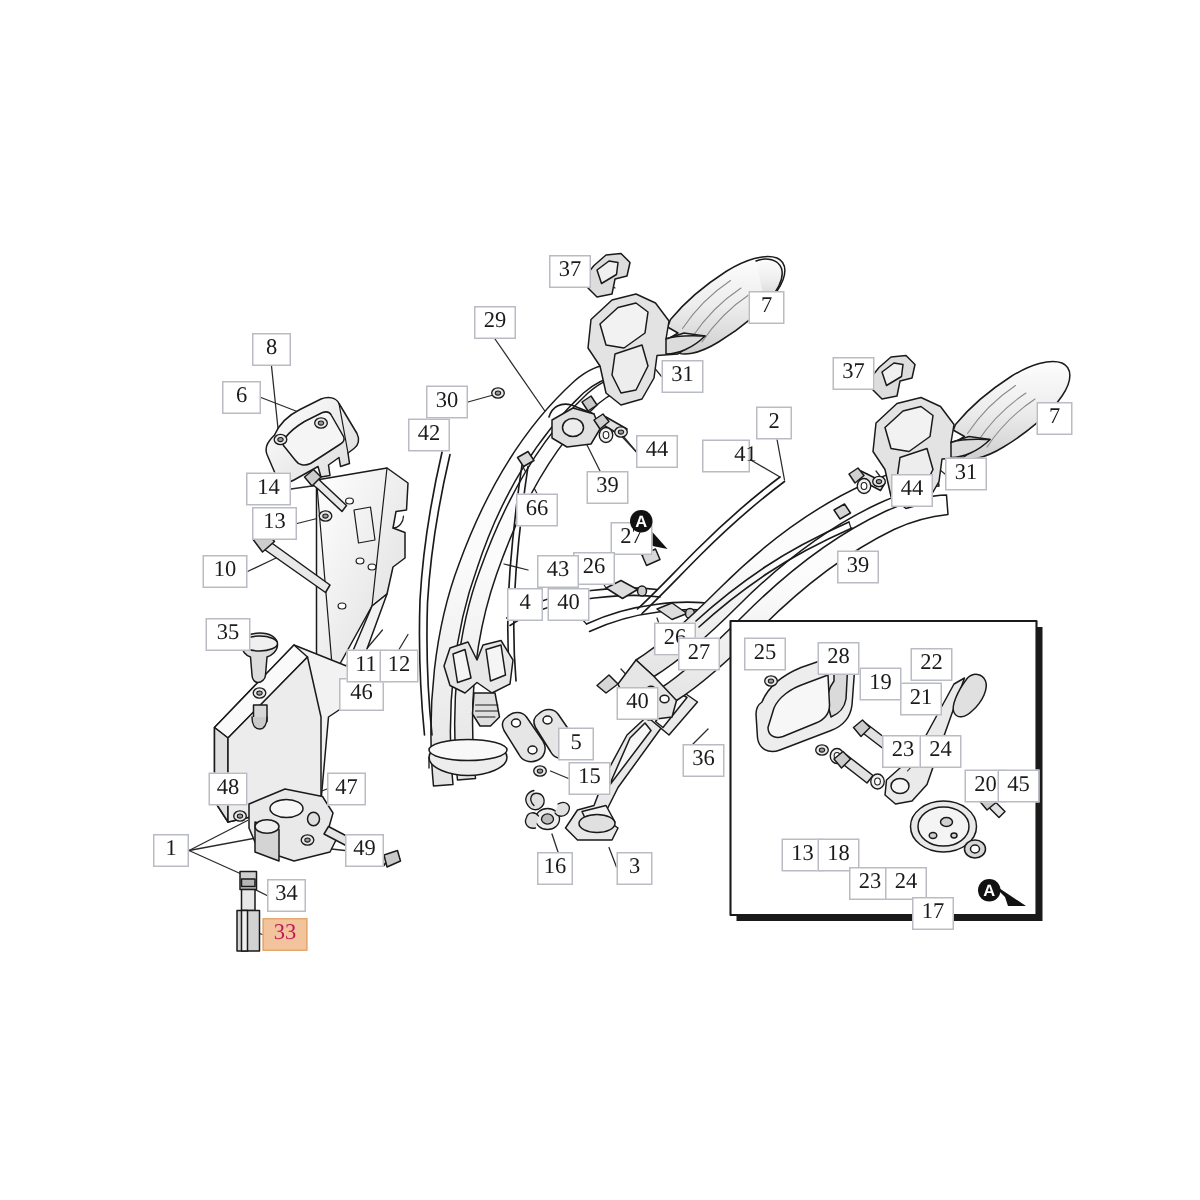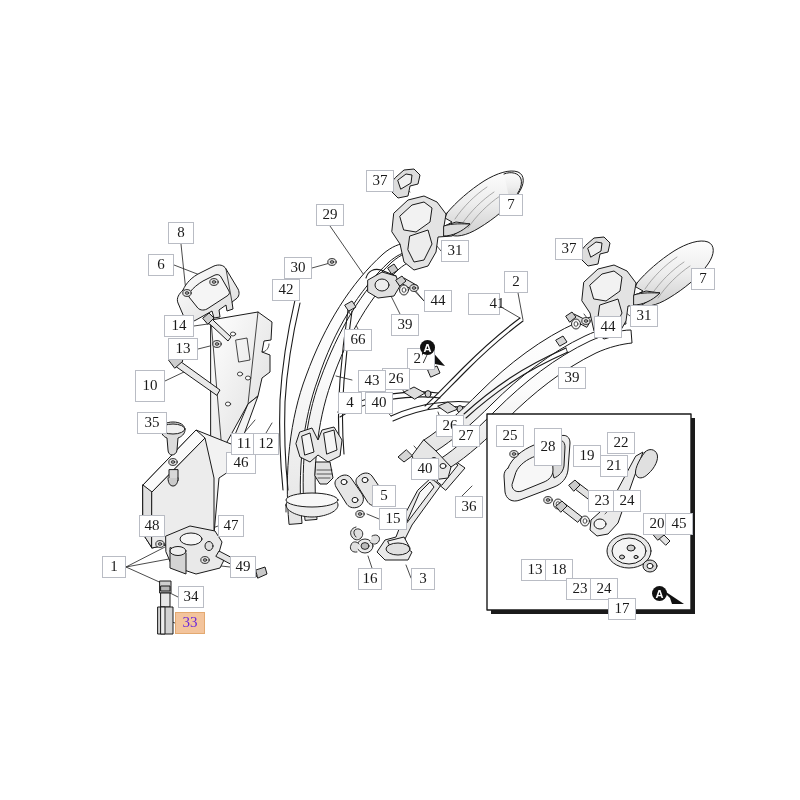--- a/index.html
+++ b/index.html
@@ -6,21 +6,21 @@
   html,body{margin:0;padding:0;background:#ffffff;}
   body{width:800px;height:800px;overflow:hidden;
        font-family:"Liberation Serif","DejaVu Serif",serif;}
   #stage{position:relative;width:800px;height:800px;background:#fff;}
   #art{position:absolute;left:0;top:0;width:800px;height:800px;}
   .lbl{position:absolute;box-sizing:border-box;
        border:1px solid #b9bcc4;background:#ffffff;
        color:#1a1a1a;font-size:15px;line-height:1;
        display:flex;align-items:center;justify-content:center;
        padding:3px 2px 4px 2px;letter-spacing:0px;}
-  .lbl.hl{background:#f3c49c;border-color:#e3a970;color:#6d28d9;}
+  .lbl.hl{background:#f3c49c;border-color:#e3a970;color:#be185d;}
   .amark{position:absolute;width:15px;height:15px;border-radius:50%;
          background:#111;color:#fff;font-size:11px;font-weight:bold;
          font-family:"Liberation Sans","DejaVu Sans",sans-serif;
          display:flex;align-items:center;justify-content:center;}
 </style>
 </head>
 <body>
 
 <div id="stage">
 
@@ -458,21 +458,21 @@
     <path d="M429,348 L445,366 L435,364 L431,358 Z" fill="#111" stroke="none"></path>
 
   </g>
 </svg>
 
 <div id="labels">
       <div class="lbl" style="left: 168px; top: 222px; width: 26px; height: 22px;">8</div>
       <div class="lbl" style="left: 148px; top: 254px; width: 26px; height: 22px;">6</div>
       <div class="lbl" style="left: 164px; top: 315px; width: 30px; height: 22px;">14</div>
       <div class="lbl" style="left: 168px; top: 338px; width: 30px; height: 22px;">13</div>
-      <div class="lbl" style="left: 135px; top: 370px; width: 30px; height: 32px;">10</div>
+      <div class="lbl" style="left: 135px; top: 370px; width: 30px; height: 22px;">10</div>
       <div class="lbl" style="left: 137px; top: 412px; width: 30px; height: 22px;">35</div>
       <div class="lbl" style="left: 226px; top: 452px; width: 30px; height: 22px;">46</div>
       <div class="lbl" style="left: 231px; top: 433px; width: 26px; height: 22px;">11</div>
       <div class="lbl" style="left: 253px; top: 433px; width: 26px; height: 22px;">12</div>
       <div class="lbl" style="left: 139px; top: 515px; width: 26px; height: 22px;">48</div>
       <div class="lbl" style="left: 218px; top: 515px; width: 26px; height: 22px;">47</div>
       <div class="lbl" style="left: 102px; top: 556px; width: 24px; height: 22px;">1</div>
       <div class="lbl" style="left: 230px; top: 556px; width: 26px; height: 22px;">49</div>
       <div class="lbl" style="left: 178px; top: 586px; width: 26px; height: 22px;">34</div>
       <div class="lbl hl" style="left: 175px; top: 612px; width: 30px; height: 22px;">33</div>
@@ -499,21 +499,21 @@
       <div class="lbl" style="left: 365px; top: 392px; width: 28px; height: 22px;">40</div>
       <div class="lbl" style="left: 436px; top: 415px; width: 28px; height: 22px;">26</div>
       <div class="lbl" style="left: 452px; top: 425px; width: 28px; height: 22px;">27</div>
       <div class="lbl" style="left: 411px; top: 458px; width: 28px; height: 22px;">40</div>
       <div class="lbl" style="left: 372px; top: 485px; width: 24px; height: 22px;">5</div>
       <div class="lbl" style="left: 379px; top: 508px; width: 28px; height: 22px;">15</div>
       <div class="lbl" style="left: 455px; top: 496px; width: 28px; height: 22px;">36</div>
       <div class="lbl" style="left: 358px; top: 568px; width: 24px; height: 22px;">16</div>
       <div class="lbl" style="left: 411px; top: 568px; width: 24px; height: 22px;">3</div>
       <div class="lbl" style="left: 496px; top: 425px; width: 28px; height: 22px;">25</div>
-      <div class="lbl" style="left: 534px; top: 428px; width: 28px; height: 38px; text-align: center;">28</div>
+      <div class="lbl" style="left: 545px; top: 428px; width: 28px; height: 22px; text-align: center;">28</div>
       <div class="lbl" style="left: 607px; top: 432px; width: 28px; height: 22px;">22</div>
       <div class="lbl" style="left: 600px; top: 455px; width: 28px; height: 22px;">21</div>
       <div class="lbl" style="left: 573px; top: 445px; width: 28px; height: 22px; text-align: center;">19</div>
       <div class="lbl" style="left: 588px; top: 490px; width: 28px; height: 22px;">23</div>
       <div class="lbl" style="left: 613px; top: 490px; width: 28px; height: 22px;">24</div>
       <div class="lbl" style="left: 643px; top: 513px; width: 28px; height: 22px;">20</div>
       <div class="lbl" style="left: 665px; top: 513px; width: 28px; height: 22px;">45</div>
       <div class="lbl" style="left: 521px; top: 559px; width: 28px; height: 22px;">13</div>
       <div class="lbl" style="left: 545px; top: 559px; width: 28px; height: 22px;">18</div>
       <div class="lbl" style="left: 566px; top: 578px; width: 28px; height: 22px;">23</div>

